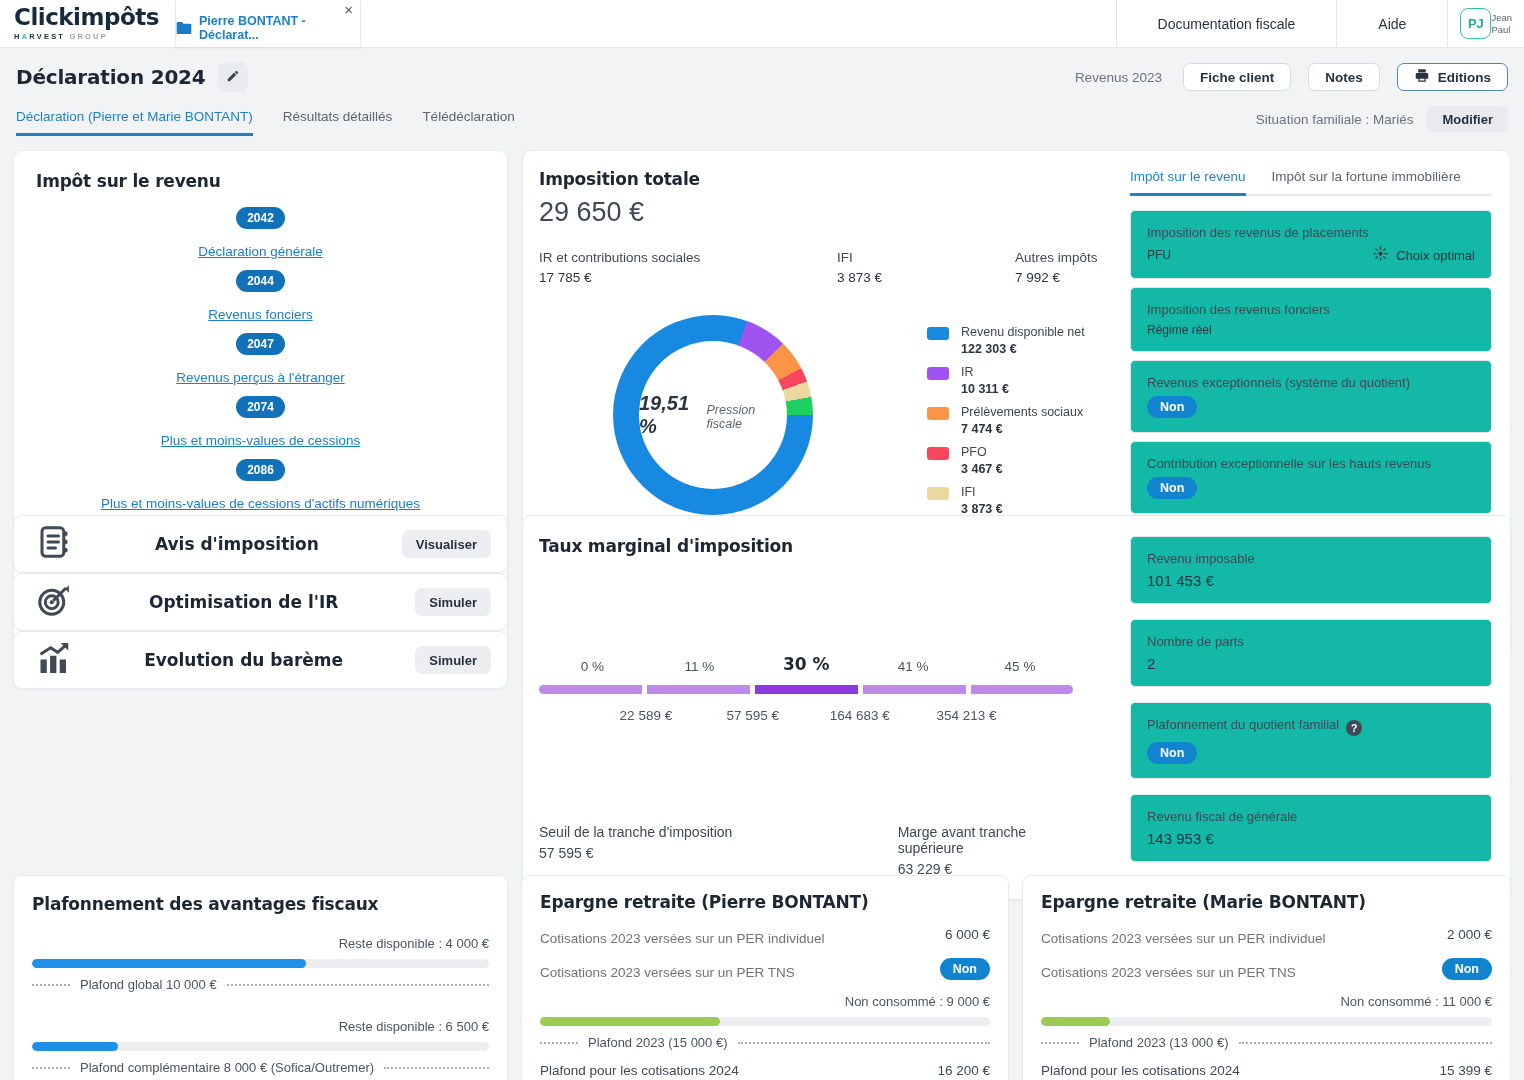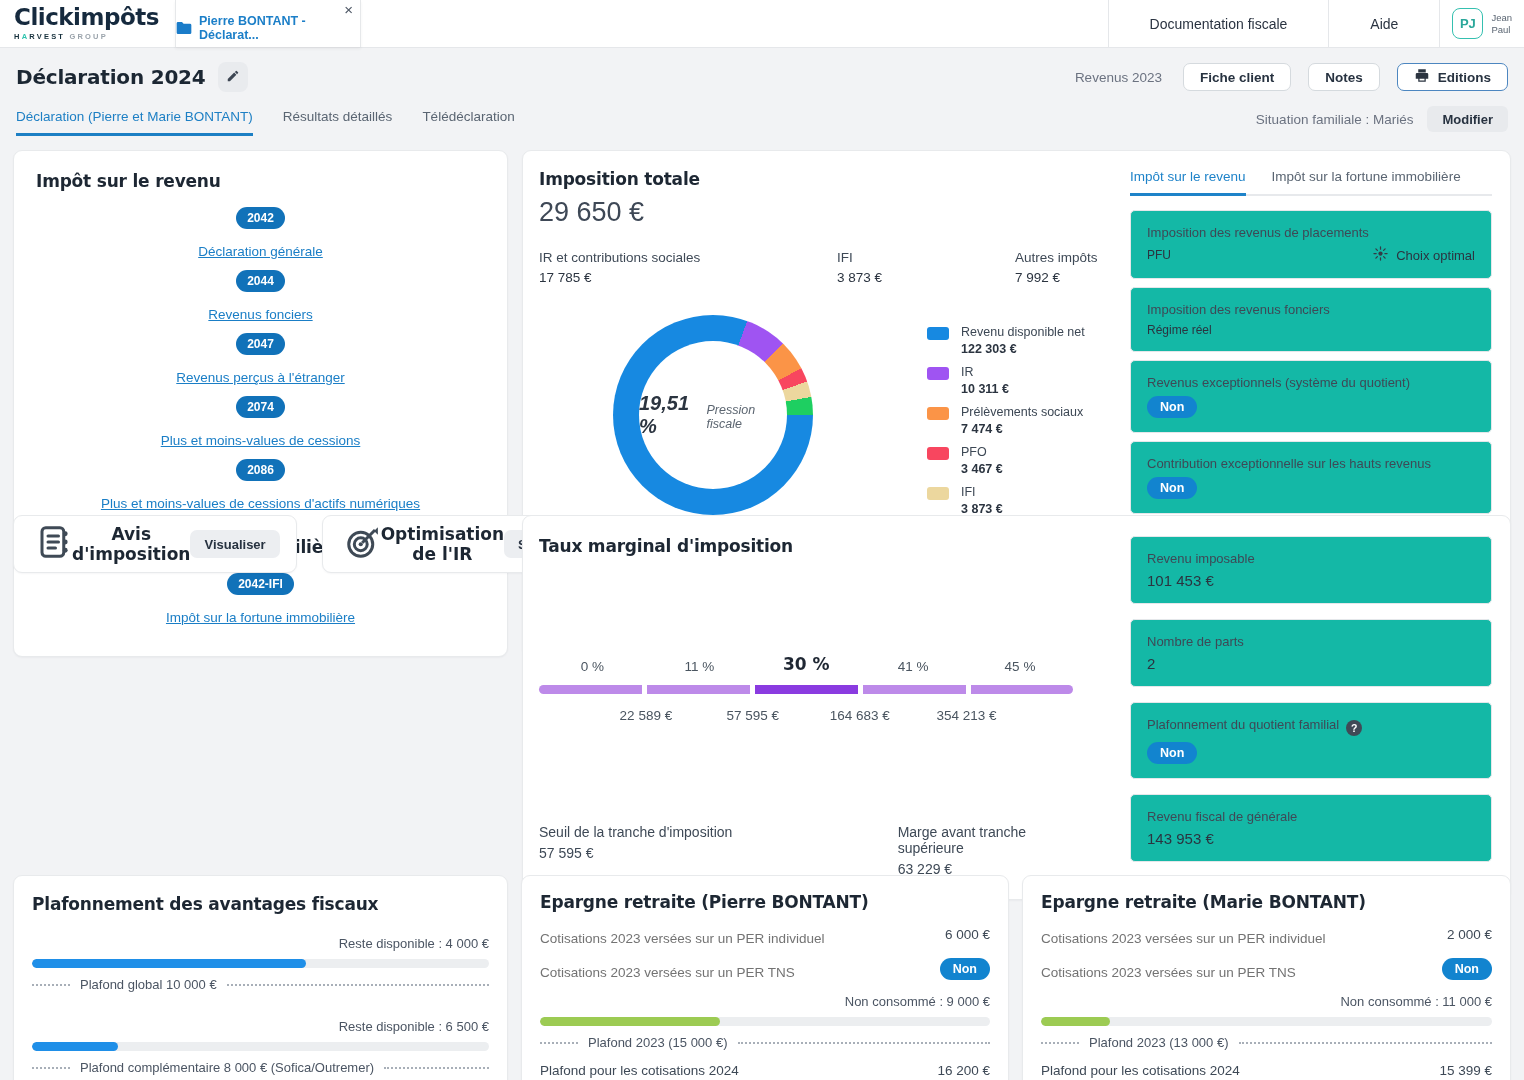--- a/index.html
+++ b/index.html
@@ -13,21 +13,21 @@
   .logo-sub { font-size:7.5px; letter-spacing:2.2px; font-weight:700; margin-top:3px; color:#16303c; }
   .logo-sub .teal { color:#2ec4ae; }
   .logo-sub .gray { color:#9aa3ab; }
   .doc-tab { width:186px; background:#fff; border-left:1px solid #e6e8ea; border-right:1px solid #e6e8ea; position:relative;
              display:flex; align-items:center; justify-content:center; gap:7px; box-shadow:0 2px 3px rgba(0,0,0,.05); }
   .doc-tab-label { color:#1c7fc8; font-weight:700; font-size:12.5px; margin-top:8px; }
   .doc-tab .folder { margin-top:8px; display:flex; }
   .tab-close { position:absolute; top:2px; right:7px; font-size:15px; color:#4b5563; cursor:pointer; line-height:1; }
   .topnav { margin-left:auto; display:flex; align-items:stretch; }
   .topnav-item { display:flex; align-items:center; padding:0 41px; border-left:1px solid #e5e7ea; font-size:14px; color:#2a3341; cursor:pointer; }
-  .user-block { display:flex; align-items:center; gap:8px; padding:12px 12px; border-left:1px solid #e5e7ea; }
+  .user-block { display:flex; align-items:center; padding:12px 12px; border-left:1px solid #e5e7ea; }
   .avatar { width:31px; height:31px; border:1.5px solid #35c0b0; border-radius:8px; color:#2aa79a; font-weight:700; font-size:13px;
             display:flex; align-items:center; justify-content:center; background:#fff; cursor:pointer; }
   .user-name { font-size:9.5px; color:#5a6572; line-height:1.25; }
 
   
   .header-row { display:flex; align-items:center; padding:14px 16px 0 16px; }
   .page-title { font-family:"DejaVu Sans", sans-serif; font-size:20px; font-weight:700; color:#1c2733; letter-spacing:-.2px; }
   .edit-btn { width:30px; height:30px; border-radius:8px; background:#e9ebee; border:none; margin-left:12px; display:flex; align-items:center; justify-content:center; cursor:pointer; }
   .header-right { margin-left:auto; display:flex; align-items:center; gap:17px; }
   .revenus-label { font-size:13.5px; color:#6b7280; margin-right:4px; }
@@ -84,21 +84,21 @@
   .side-tab.active { color:#1e83c9; border-bottom-color:#1e83c9; }
   .side-box { background:#14b8a6; border:1px solid #e4e7ea; border-radius:5px; padding:14px 16px; margin-bottom:8px; }
   .side-box .lab { font-size:13px; color:#3e4956; }
   .side-box .val { font-size:12px; color:#2b3440; margin-top:6px; }
   .side-box .val-row { display:flex; align-items:center; justify-content:space-between; margin-top:6px; }
   .choix { display:flex; align-items:center; gap:8px; font-size:13px; color:#2b3440; }
   .badge-non { display:inline-block; background:#1284cf; color:#fff; font-size:12.5px; font-weight:700; border-radius:13px; padding:4px 13px; margin-top:6px; }
   .help-ic { display:inline-flex; width:16px; height:16px; background:#404a57; color:#fff; border-radius:50%; font-size:10.5px; font-weight:700; align-items:center; justify-content:center; margin-left:7px; vertical-align:-3px; cursor:pointer; }
 
   
-  .action-stack { display:flex; flex-direction:row; gap:25px; }
+  .action-stack { display:flex; flex-direction:column; }
   .action-card { height:58px; display:flex; align-items:center; padding:0 16px 0 22px; }
   .action-title { flex:1; text-align:center; font-family:"DejaVu Sans", sans-serif; font-size:17px; font-weight:700; color:#1d2733; }
   .gbtn { height:28px; padding:0 14px; background:#eceef1; border:none; border-radius:7px; font-size:13px; font-weight:700; color:#273240; cursor:pointer; font-family:inherit; }
 
   
   .marg-card { padding:20px 18px 22px 16px; display:flex; }
   .marg-left { flex:1; padding-right:40px; display:flex; flex-direction:column; }
   .bracket-wrap { margin-top:90px; width:97%; }
   .seg-labels { display:flex; align-items:flex-end; height:30px; }
   .seg-labels > div { flex:1; text-align:center; font-size:13.5px; color:#4a5560; padding-bottom:2px; }

